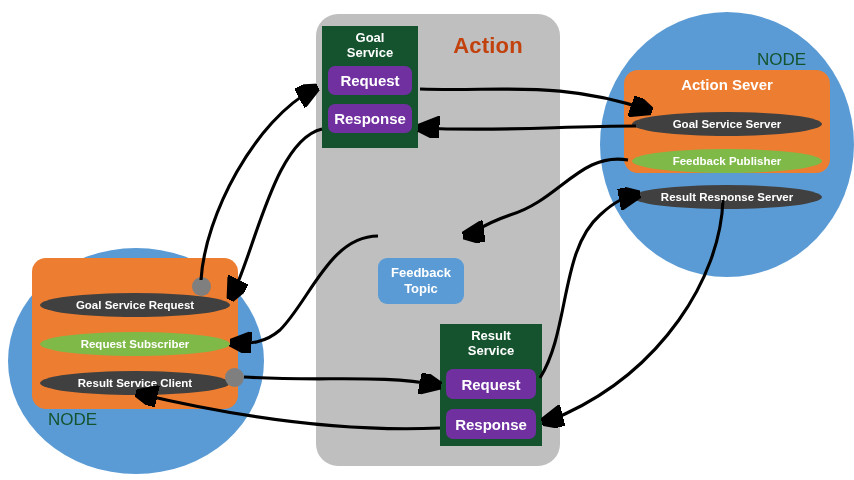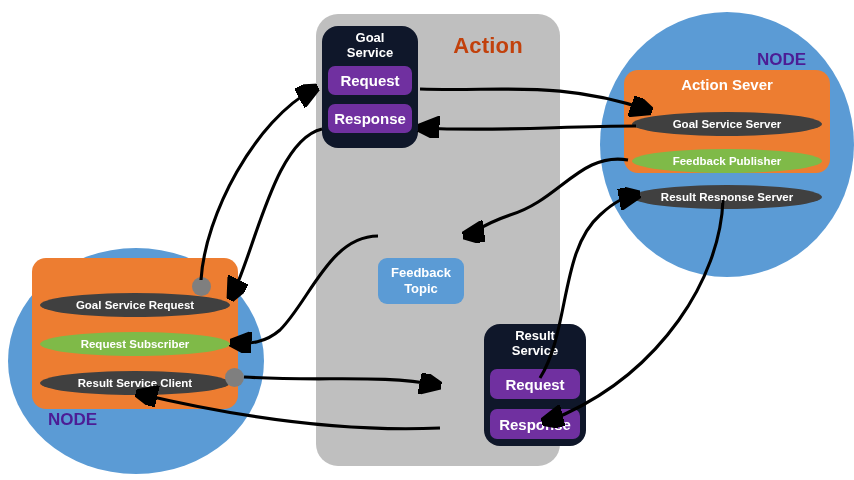--- a/index.html
+++ b/index.html
@@ -35,22 +35,22 @@
     position:absolute;
     border-radius:50%;
     background:#5B9BD5;
   }
   #node-server{ left:600px; top:12px;  width:254px; height:265px; }
   #node-client{ left:8px;   top:248px; width:256px; height:226px; }
 
   .node-label{
     position:absolute;
     font-size:17px;
-    font-weight:bold;
-    color:#4c1d95;
+    font-weight:normal;
+    color:#14532d;
     text-align:right;
   }
   #node-label-server{ left:757px; top:50px; }
   #node-label-client{ left:48px;  top:410px; }
 
   
   .panel{
     position:absolute;
     background:#ED7D31;
     border-radius:14px;
@@ -90,25 +90,25 @@
   #pill-feedback-pub { top:79px; }
   #pill-result-server{ top:115px; }
 
   #pill-goal-client  { top:35px; }
   #pill-feedback-sub { top:74px; }
   #pill-result-client{ top:113px; }
 
   
   .service-box{
     position:absolute;
-    background:#0f172a;
-    border-radius:16px;
+    background:#14532d;
+    border-radius:0;
   }
   #svc-goal  { left:322px; top:26px;  width:96px; height:122px; }
-  #svc-result{ left:440px; top:324px; width:102px; height:122px;margin-left:44px; }
+  #svc-result{ left:440px; top:324px; width:102px; height:122px; }
 
   .svc-title{
     position:absolute;
     width:100%;
     top:4px;
     text-align:center;
     font-size:13px;
     font-weight:bold;
     color:#ffffff;
     line-height:15px;

